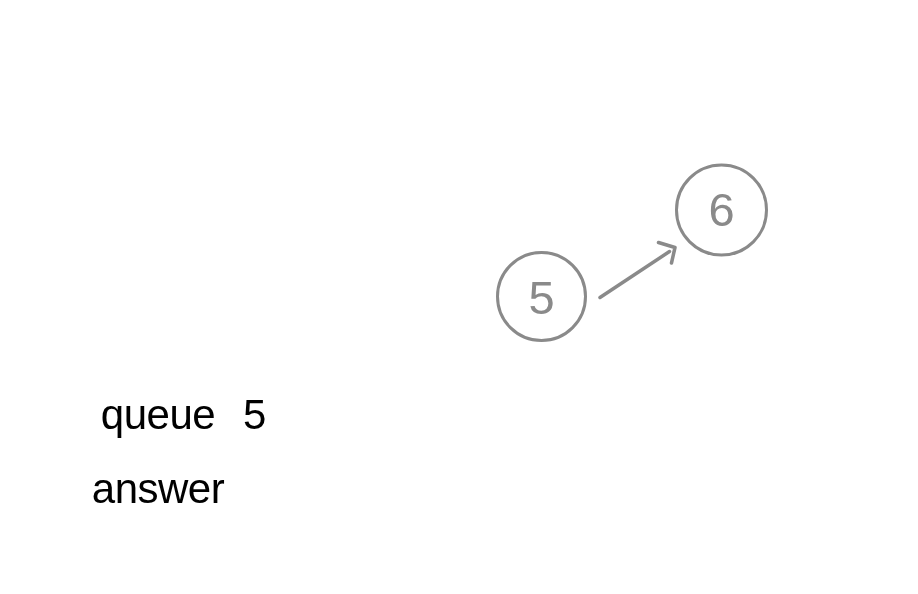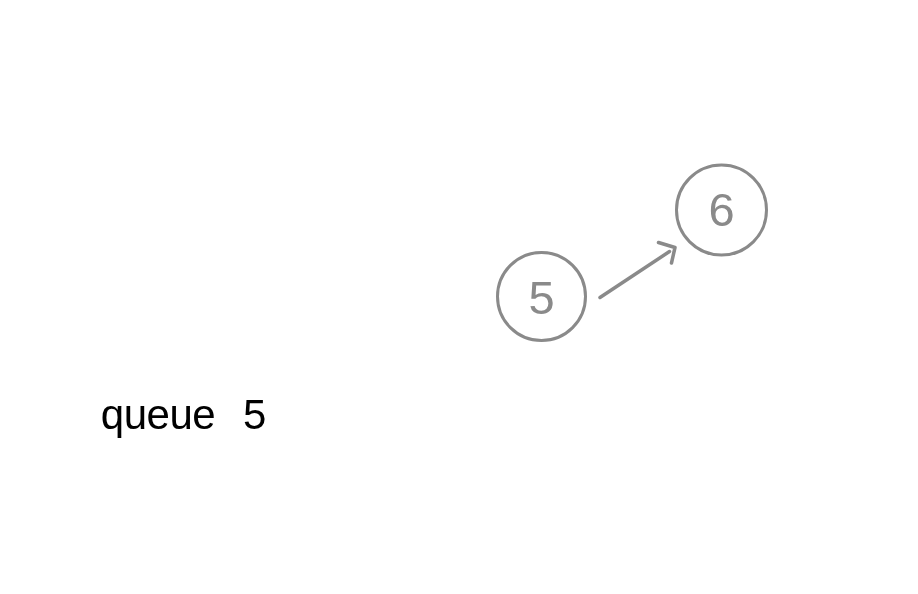--- a/index.html
+++ b/index.html
@@ -87,15 +87,16 @@
     </g>
 
   </svg>
 
   <div class="state-row row-queue">
     <span class="state-label">queue</span>
     <span class="state-value">5</span>
   </div>
 
   <div class="state-row row-answer">
+    <span class="state-label">answer</span>
   </div>
 
 </div>
 
 </body></html>

